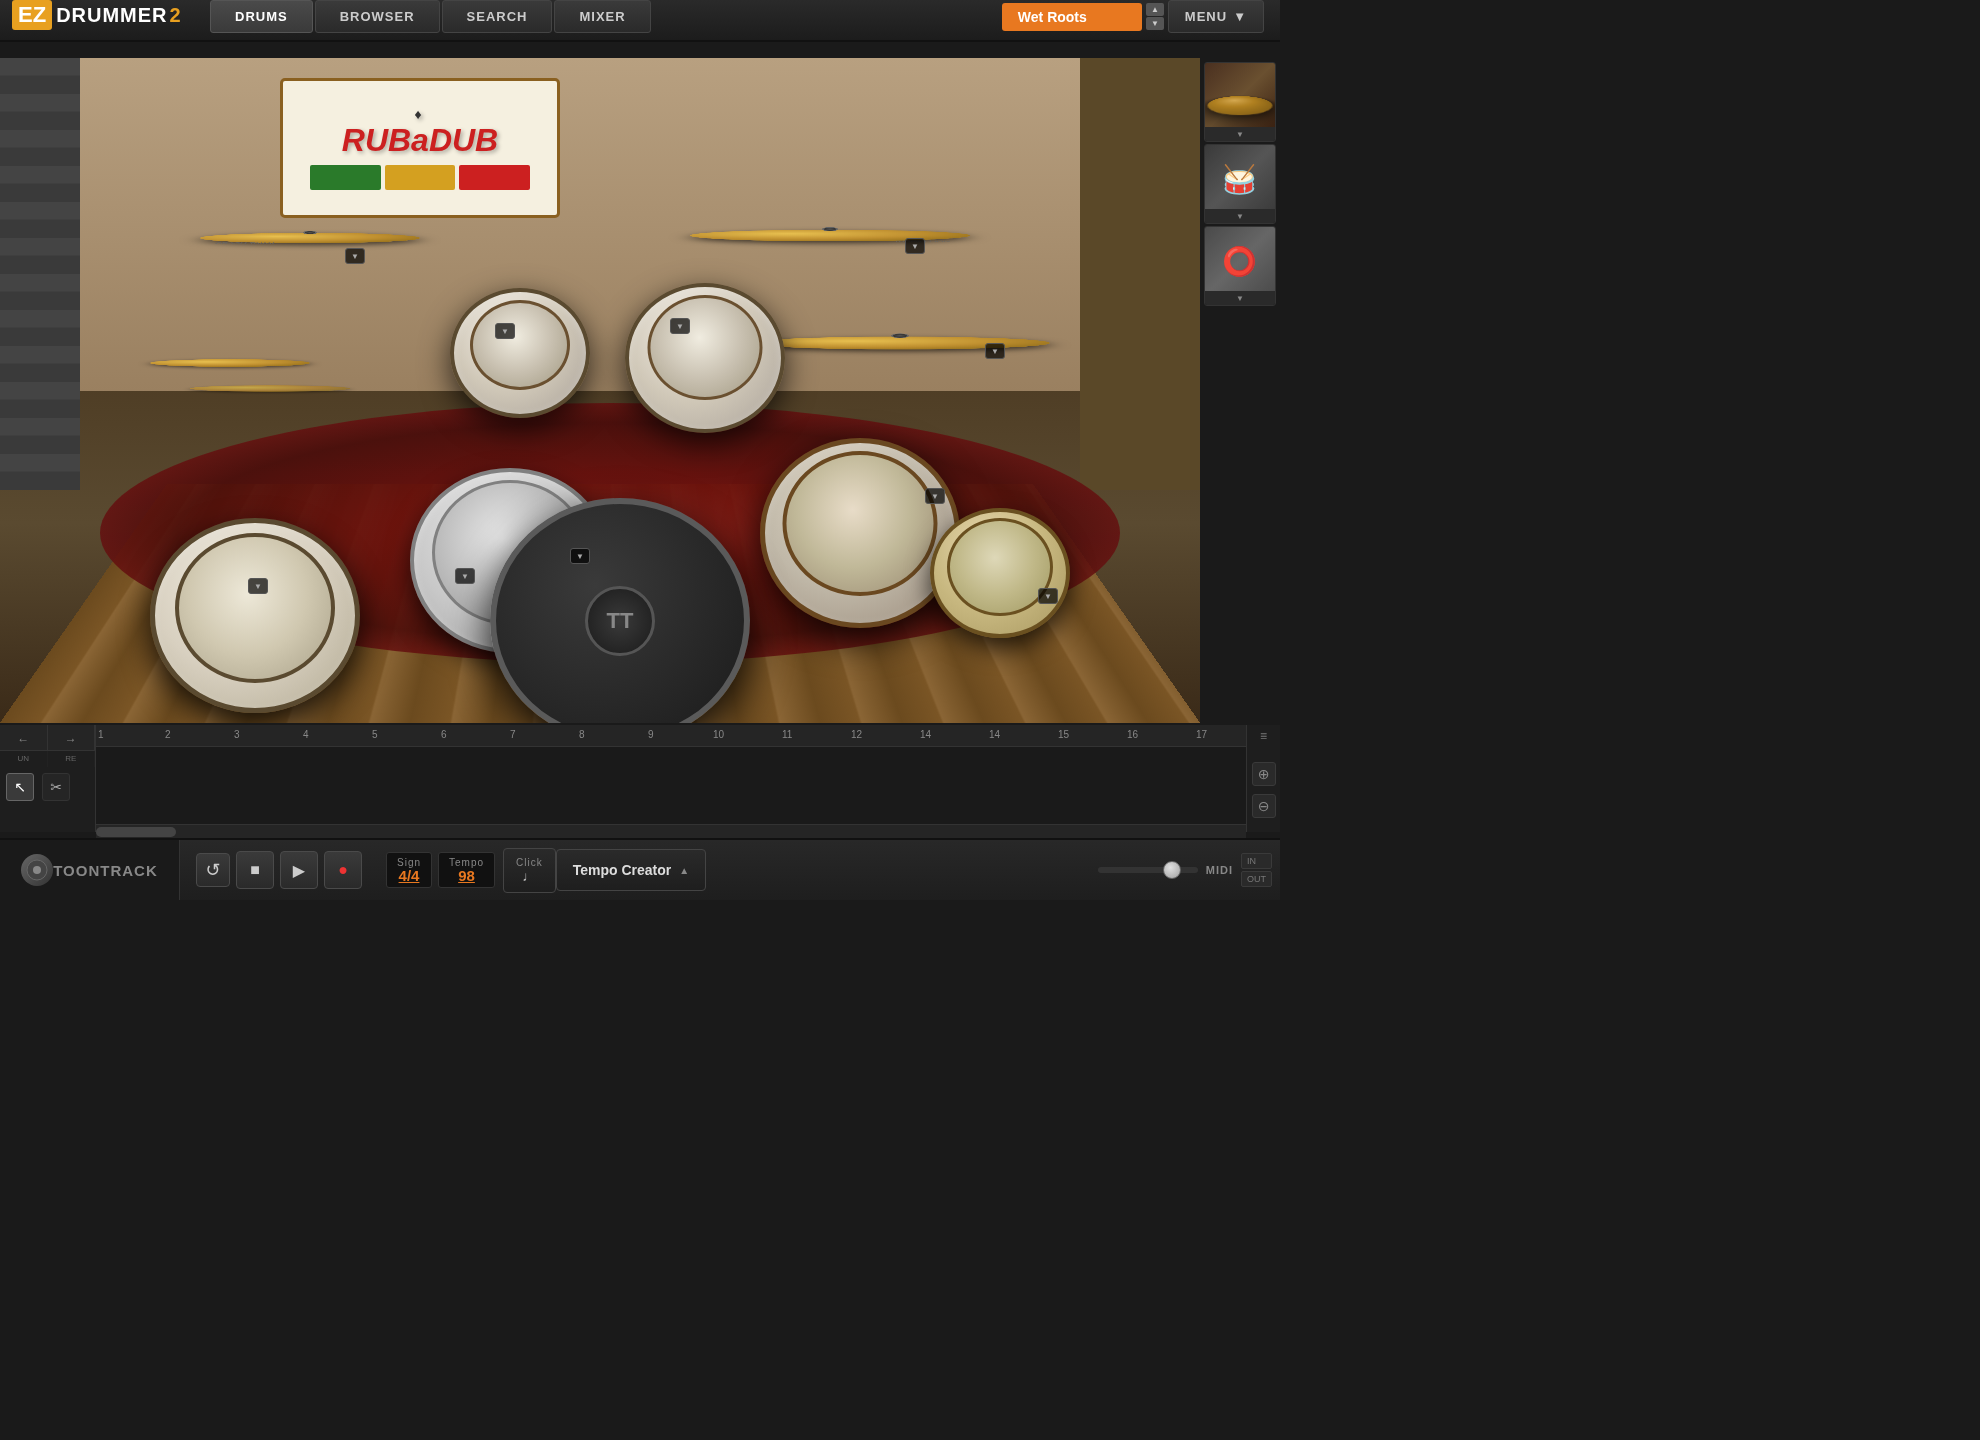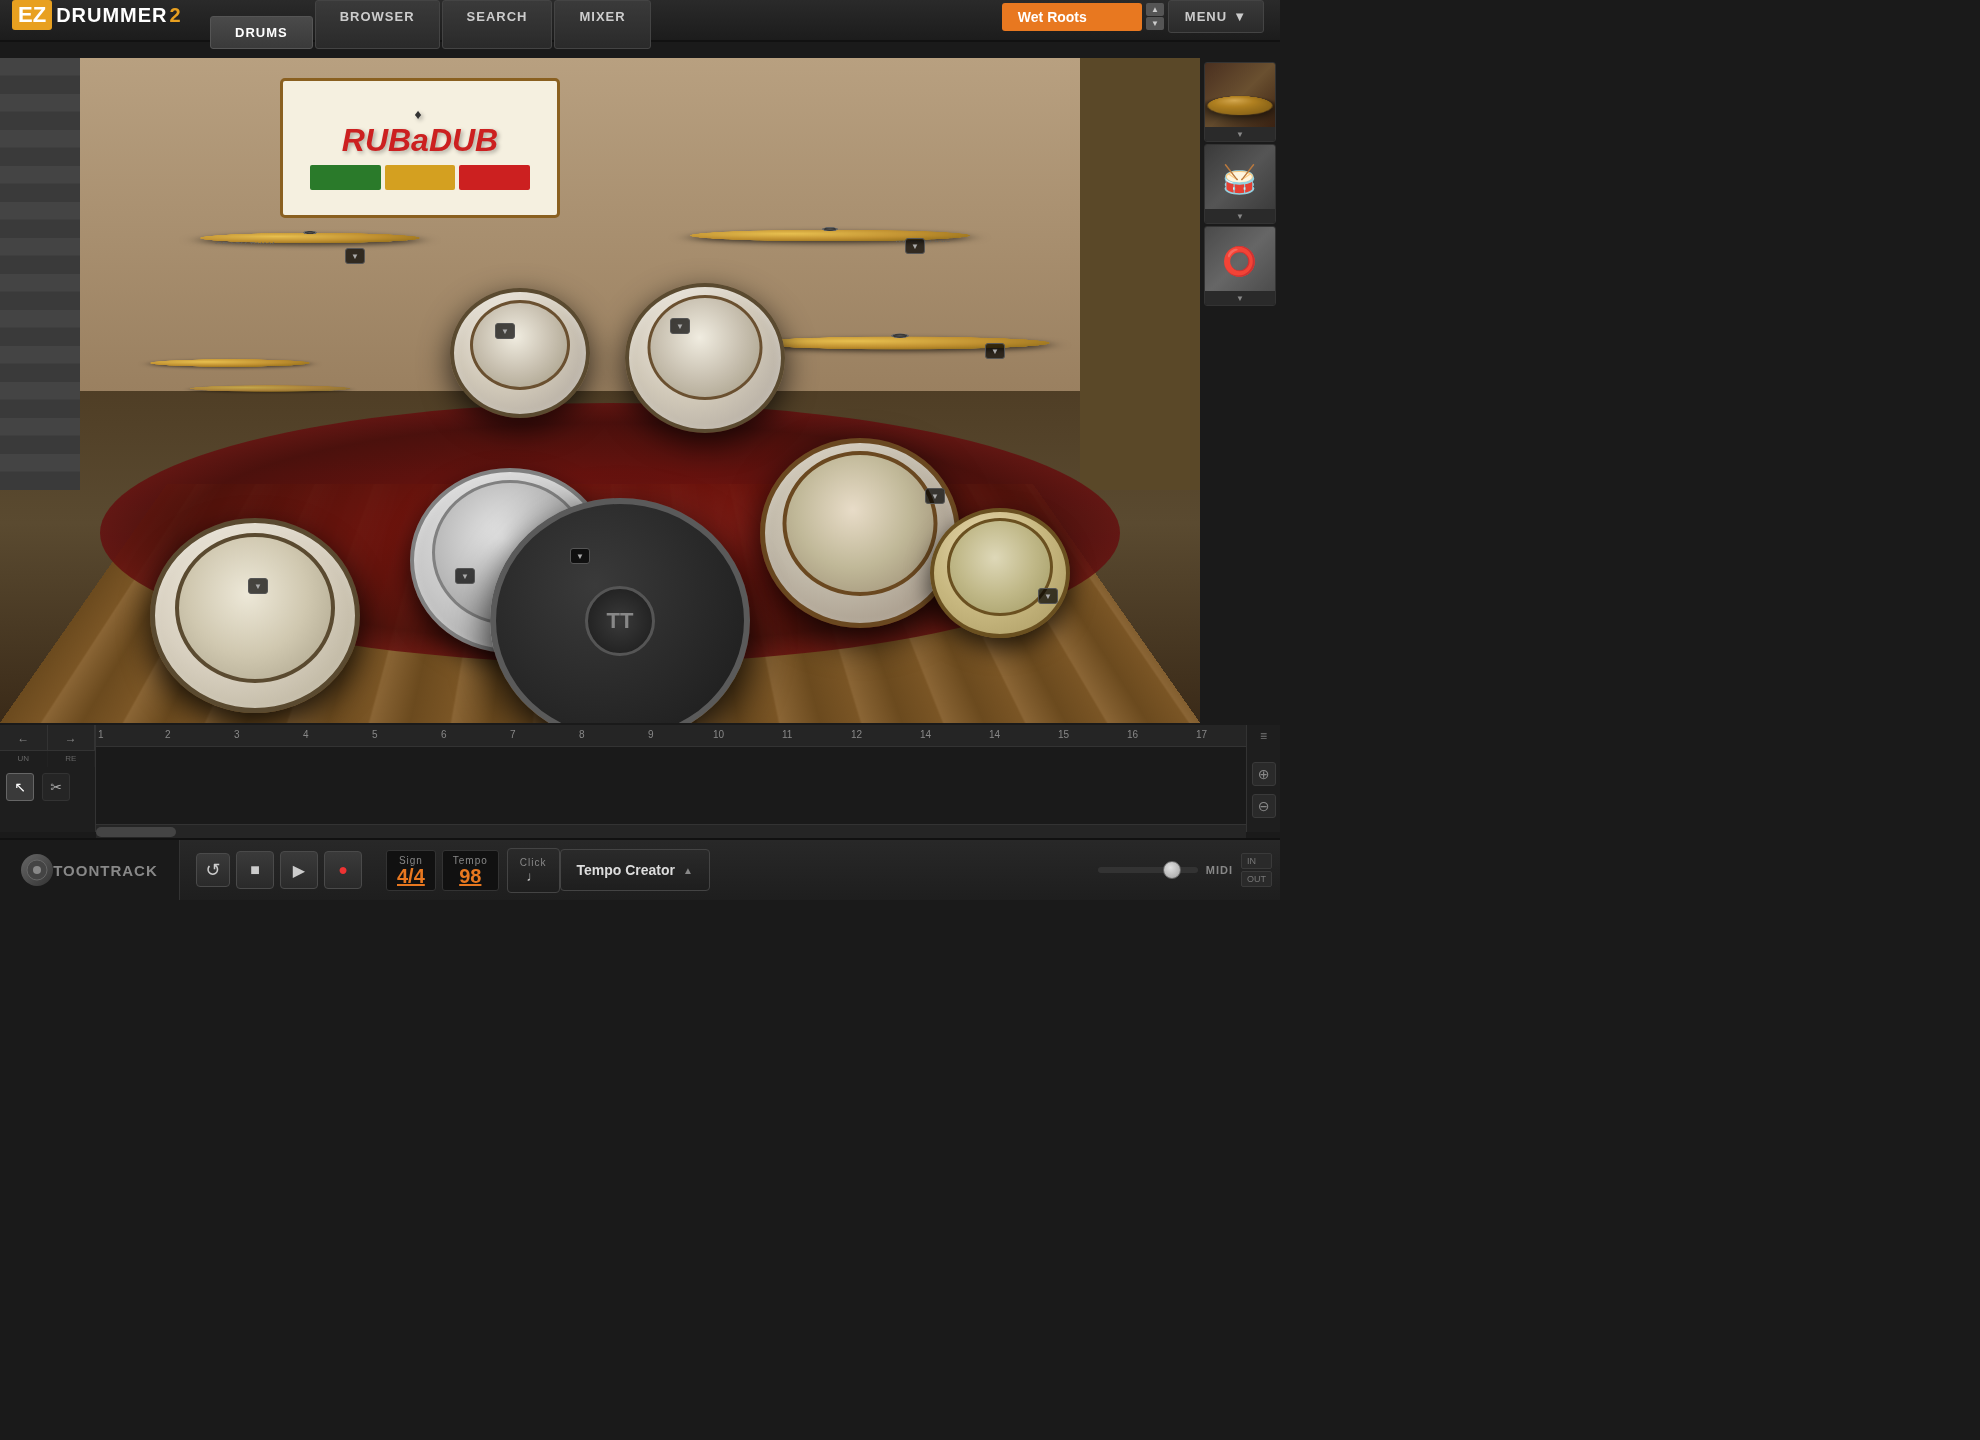--- a/index.html
+++ b/index.html
@@ -71,21 +71,20 @@
       cursor: pointer;
       border: 1px solid #444;
       border-radius: 3px;
       text-transform: uppercase;
     }
 
     .nav-tab.active {
       background: linear-gradient(180deg, #4a4a4a 0%, #3a3a3a 100%);
       color: white;
       border-color: #555;
-      margin-top: 16px;
     }
 
     #preset-area {
       margin-left: auto;
       display: flex;
       align-items: center;
       gap: 4px;
       margin-right: 16px;
     }
 
@@ -707,21 +706,21 @@
     }
 
     .sign-label {
       color: #888;
       font-size: 10px;
       letter-spacing: 1px;
     }
 
     .sign-value {
       color: #e87820;
-      font-size: 20px;
+      font-size: 15px;
       font-weight: 700;
       line-height: 1;
       text-decoration: underline;
     }
 
     
     .click-btn {
       background: linear-gradient(180deg, #2a2a2a, #1e1e1e);
       border: 1px solid #444;
       border-radius: 4px;

